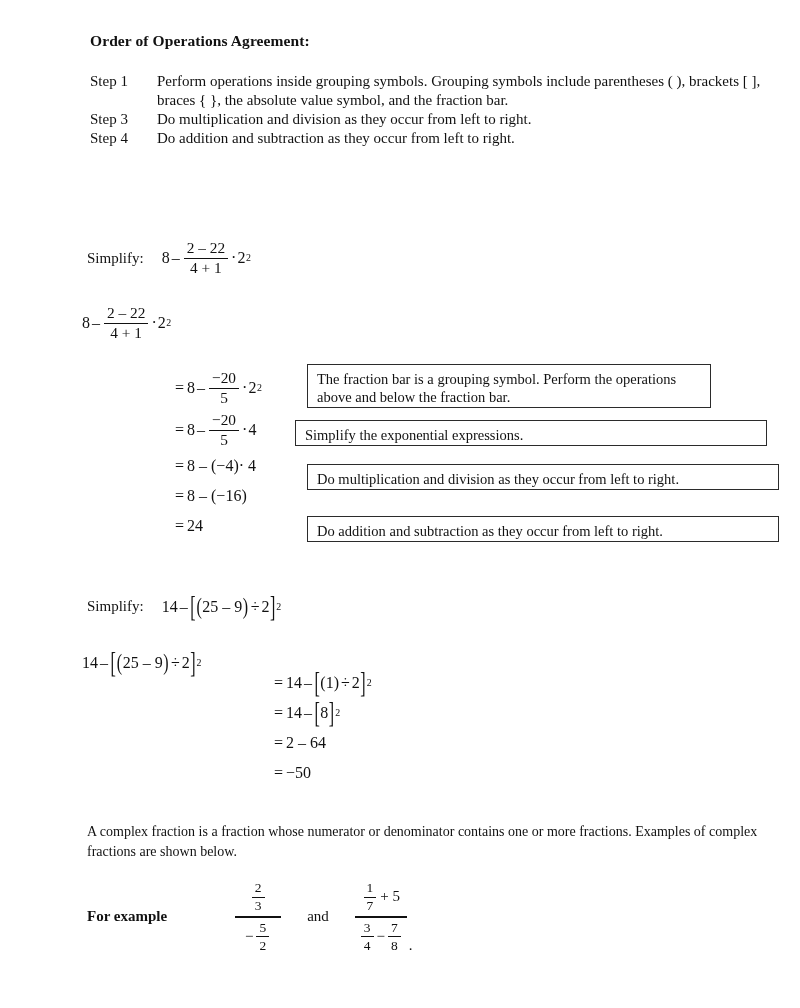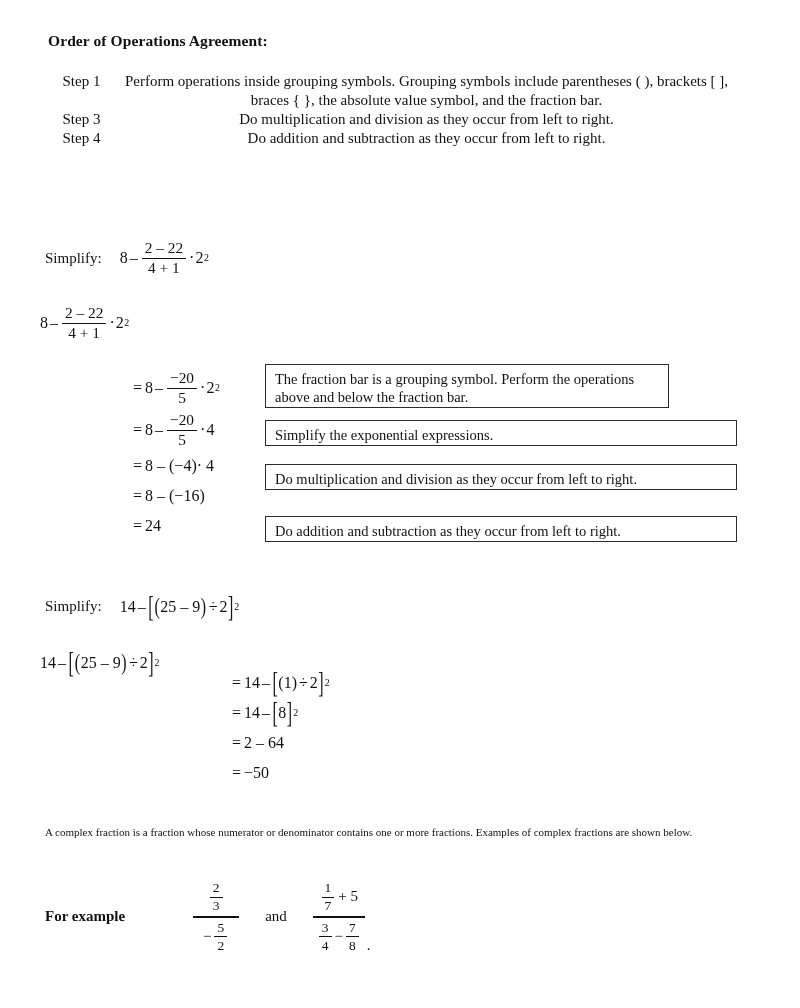--- a/index.html
+++ b/index.html
@@ -11,20 +11,21 @@
     width: 800px;
     height: 1008px;
     font-family: "Liberation Serif", "DejaVu Serif", serif;
     color: #111111;
     position: relative;
     overflow: hidden;
   }
   .page {
     position: absolute;
     inset: 0;
+    margin-left: 42px;
   }
 
   
   .doc-title {
     position: absolute;
     left: 48px;
     top: 32px;
     font-size: 15.5px;
     font-weight: bold;
     letter-spacing: 0.1px;
@@ -35,21 +36,20 @@
     position: absolute;
     left: 48px;
     top: 72px;
     width: 690px;
     font-size: 15px;
     line-height: 19px;
   }
   .step-row {
     display: flex;
     align-items: flex-start;
-    text-align: center;
   }
   .step-label {
     width: 67px;
     flex: 0 0 67px;
   }
   .step-text {
     flex: 1;
   }
 
   
@@ -139,21 +139,21 @@
     font-size: 14.5px;
     line-height: 18px;
     padding: 5px 9px;
     box-sizing: border-box;
   }
 
   
   .para {
     position: absolute;
     left: 45px;
-    font-size: 11px;
+    font-size: 14px;
     line-height: 20px;
     width: 700px;
   }
 
   
   .examples {
     position: absolute;
     left: 45px;
     top: 880px;
     display: flex;
@@ -285,21 +285,21 @@
 
     <div class="sol-line">
       <span class="math">
         <span class="tok" style="margin-right:3px">=</span>
         <span class="tok">24</span>
       </span>
     </div>
   </div>
 
   <div class="callout" style="left:265px; top:364px; width:404px; height:44px;">The fraction bar is a grouping symbol.  Perform the operations above and below the fraction bar.</div>
-  <div class="callout" style="left:265px; top:420px; width:472px; height:26px;">Simplify the exponential expressions.</div>
+  <div class="callout" style="left:253px; top:420px; width:472px; height:26px;">Simplify the exponential expressions.</div>
   <div class="callout" style="left:265px; top:464px; width:472px; height:26px;">Do multiplication and division as they occur from left to right.</div>
   <div class="callout" style="left:265px; top:516px; width:472px; height:26px;">Do addition and subtraction as they occur from left to right.</div>
 
   <div class="simplify-line" style="left:45px; top:598px;">
     <span class="simplify-word">Simplify:</span>
     <span class="math">
       <span class="tok">14</span>
       <span class="tok" style="margin:0 2px">–</span>
       <span class="delim-tall">[</span>
       <span class="delim">(</span>

